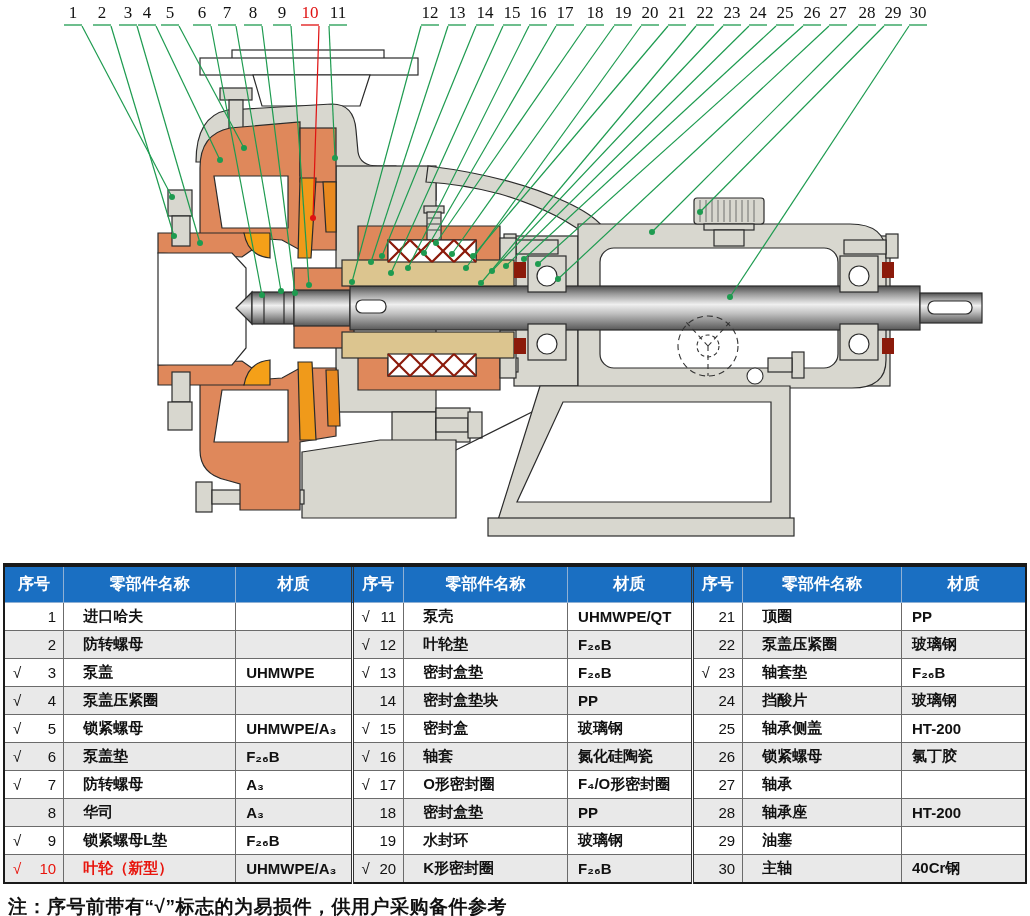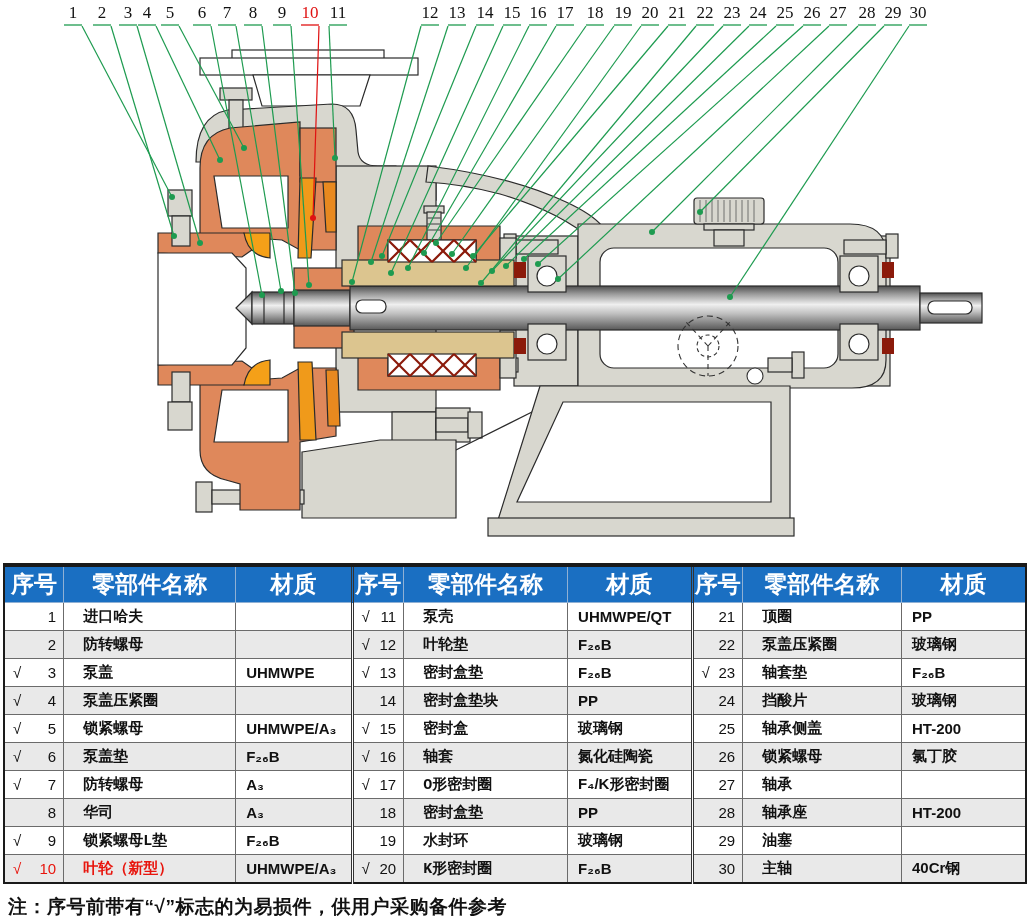--- a/index.html
+++ b/index.html
@@ -1,29 +1,29 @@
 <!DOCTYPE html>
 <html><head>
 <meta charset="utf-8">
 <style>
   html,body{margin:0;padding:0;background:#fff;width:1030px;height:916px;overflow:hidden;
     font-family:"Liberation Sans","DejaVu Sans",sans-serif;}
   #diagram{display:block;}
   #callout-layer text{font-family:"Liberation Serif","DejaVu Serif",serif;font-size:17px;}
   #parts-table{border-collapse:collapse;table-layout:fixed;width:1024px;margin:5px 0 0 3px;
     border:2px solid #1a1a1a;border-top:4px solid #1a1a1a;}
-  #parts-table th{background:#1A6FC2;color:#fff;font-size:23px;font-weight:bold;height:35px;
+  #parts-table th{background:#1A6FC2;color:#fff;font-size:16px;font-weight:bold;height:35px;
     border:1px solid #8FB0D4;padding:0;}
   #parts-table td{height:27px;font-size:15px;border:1px solid #6b6b6b;padding:0;color:#111;
     background:#fff;overflow:hidden;white-space:nowrap;}
   #parts-table tbody tr:nth-child(even) td{background:#E9E9E9;}
   .gsep{border-left:3px double #333 !important;}
   .c-no .no-wrap{display:flex;justify-content:space-between;align-items:center;padding:0 7px 0 8px;}
   .chk{width:16px;text-align:left;}
-  .c-name{font-weight:bold;font-size:16px;padding-left:19px !important;font-family:Liberation Mono, monospace;}
+  .c-name{font-weight:bold;font-size:16px;padding-left:19px !important;}
   .c-mat{font-weight:bold;font-size:15px;padding-left:10px !important;}
   .red{color:#E8150D !important;}
   #note{font-size:19px;font-weight:bold;color:#111;margin:10px 0 0 8px;letter-spacing:0.5px;}
 </style>
 </head>
 <body>
 
 <svg id="diagram" viewBox="0 0 1030 558" width="1030" height="558">
   <defs>
     <linearGradient id="gSh" x1="0" y1="0" x2="0" y2="1">
@@ -590,21 +590,21 @@
         </td>
         <td class="c-name">防转螺母</td>
         <td class="c-mat">A₃</td>
         <td class="c-no gsep">
           <div class="no-wrap">
             <span class="chk">√</span>
             <span>17</span>
           </div>
         </td>
         <td class="c-name">O形密封圈</td>
-        <td class="c-mat">F₄/K形密封圈</td>
+        <td class="c-mat">F₄/O形密封圈</td>
         <td class="c-no gsep">
           <div class="no-wrap">
             <span class="chk"></span>
             <span>27</span>
           </div>
         </td>
         <td class="c-name">轴承</td>
         <td class="c-mat"></td>
       </tr>
       <tr>

